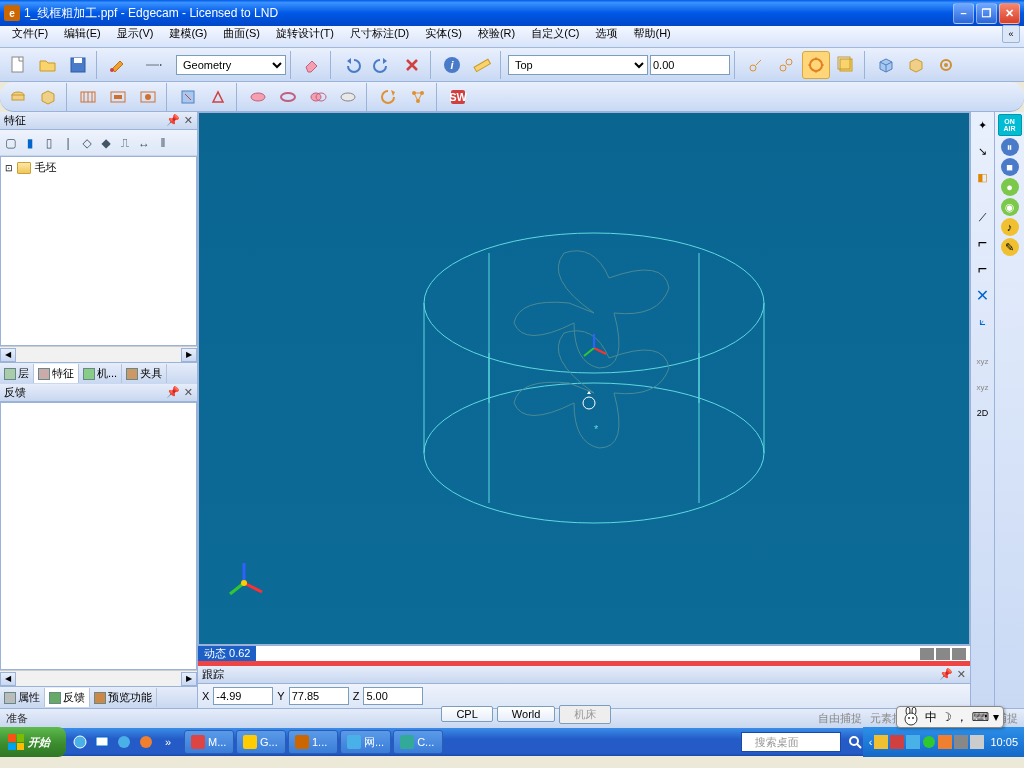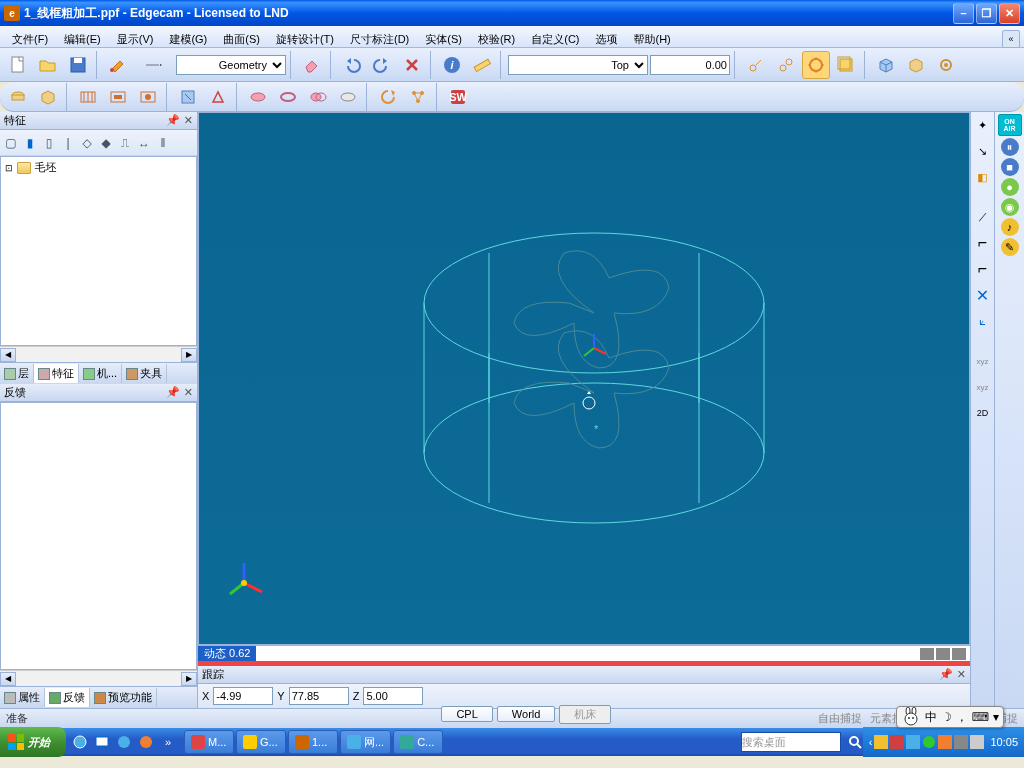--- a/index.html
+++ b/index.html
@@ -1,37 +1,37 @@
 <!DOCTYPE html>
 <html><head>
 <meta charset="utf-8">
 <style>
 * { margin: 0; padding: 0; box-sizing: border-box; font-family: "SimSun", "Microsoft YaHei", Tahoma, sans-serif; font-size: 11px; }
 body { width: 1024px; height: 768px; overflow: hidden; background: #ece9d8; position: relative; }
 
 
 .titlebar { height: 26px; background: linear-gradient(to bottom, #0058e6, #3a93ff 10%, #0058e6 50%, #0046c8); display: flex; align-items: center; padding: 0 4px; color: #fff; }
 .titlebar .appicon { width: 16px; height: 16px; background: #cc6600; border-radius: 2px; margin-right: 4px; display: flex; align-items: center; justify-content: center; font-weight: bold; font-size: 10px; }
-.titlebar .title { flex: 1; font-weight: bold; font-size: 12px; }
+.titlebar .title { flex: 1; font-weight: normal; font-size: 12px; }
 .titlebar .winbtns { display: flex; gap: 2px; }
 .titlebar .winbtn { width: 21px; height: 21px; border-radius: 3px; display: flex; align-items: center; justify-content: center; color: #fff; font-weight: bold; border: 1px solid #fff6; }
 .winbtn.min, .winbtn.max { background: linear-gradient(to bottom, #6fa8ff, #2c66d8); }
 .winbtn.close { background: linear-gradient(to bottom, #f6876e, #d9402a); }
 
 
-.menubar { height: 22px; background: linear-gradient(to bottom, #f4f7ff, #d7e4fa); display: flex; align-items: flex-start; padding: 4px 4px; border-bottom: 1px solid #a6b8d8; }
+.menubar { height: 22px; background: linear-gradient(to bottom, #f4f7ff, #d7e4fa); display: flex; align-items: flex-end; padding: 4px 4px; border-bottom: 1px solid #a6b8d8; }
 .menubar .mitem { padding: 2px 8px; cursor: default; }
 .menubar .spacer { flex: 1; }
 .menubar .chev { width: 18px; height: 18px; background: #dbe6f7; border: 1px solid #9bb3d8; border-radius: 2px; display: flex; align-items: center; justify-content: center; font-size: 9px; }
 
 
 .toolbar { height: 34px; background: linear-gradient(to bottom, #e9f0fd, #c9d9f4); border-bottom: 1px solid #9bb3d8; display: flex; align-items: center; padding: 0 4px; gap: 2px; }
 .toolbar .tbtn { width: 28px; height: 28px; display: flex; align-items: center; justify-content: center; border-radius: 3px; }
 .toolbar .sep { width: 4px; height: 28px; border-left: 1px solid #9bb3d8; margin: 0 2px; }
-.toolbar select, .toolbar input { height: 20px; border: 1px solid #7b9ebd; background: #fff; font-size: 11px; padding: 0 2px; text-align: right; }
+.toolbar select, .toolbar input { height: 20px; border: 1px solid #7b9ebd; background: #fff; font-size: 11px; padding: 0 2px; }
 .tbtn svg { width: 20px; height: 20px; }
 .tbtn.active { background: #ffd67a; border: 1px solid #d8a93a; }
 
 
 .main { display: flex; height: 596px; }
 .leftcol { width: 198px; display: flex; flex-direction: column; border-right: 1px solid #9bb3d8; background: #eef3fc; }
 .panel-hdr { height: 18px; background: linear-gradient(to bottom, #e6edfa, #c8d7f0); border-bottom: 1px solid #9bb3d8; display: flex; align-items: center; padding: 0 4px; font-size: 11px; }
 .panel-hdr .pin { margin-left: auto; display: flex; gap: 4px; align-items: center; font-size: 9px; color: #555; }
 .panel-tools { height: 26px; background: linear-gradient(to bottom, #eef3fc, #dde7f7); border-bottom: 1px solid #c8d5ea; display: flex; align-items: center; padding: 0 2px; gap: 1px; }
 .panel-tools .ptbtn { width: 18px; height: 20px; display: flex; align-items: center; justify-content: center; font-size: 12px; color: #456; }
@@ -77,21 +77,21 @@
 
 .taskbar { height: 28px; background: linear-gradient(to bottom, #3a8de8, #245bc7 40%, #245bc7 90%, #1a4aa8); display: flex; align-items: center; }
 .start { height: 30px; padding: 0 16px 0 8px; background: linear-gradient(to bottom, #5fbb4e, #3e9030 50%, #2f7625); color: #fff; font-weight: bold; font-style: italic; font-size: 15px; display: flex; align-items: center; gap: 4px; border-radius: 0 8px 8px 0; }
 .start .logo { width: 16px; height: 16px; display: grid; grid-template-columns: 1fr 1fr; grid-template-rows: 1fr 1fr; gap: 1px; }
 .start .logo span:nth-child(1){background:#f65314;} .start .logo span:nth-child(2){background:#7cbb00;} .start .logo span:nth-child(3){background:#00a1f1;} .start .logo span:nth-child(4){background:#ffbb00;}
 .ql { display: flex; gap: 2px; padding: 0 4px; }
 .ql .qbtn { width: 20px; height: 22px; display: flex; align-items: center; justify-content: center; }
 .tasks { display: flex; gap: 2px; padding: 0 2px; flex: 1; }
 .task { height: 24px; padding: 0 6px; background: linear-gradient(to bottom, #5a9ae8, #3a7dd8); border: 1px solid #2a5db8; border-radius: 3px; color: #fff; display: flex; align-items: center; gap: 3px; font-size: 11px; min-width: 50px; max-width: 70px; overflow: hidden; white-space: nowrap; }
 .task .ticon2 { width: 14px; height: 14px; background: #f90; border-radius: 2px; flex-shrink: 0; }
-.desksearch { width: 100px; height: 20px; background: #fff; border: 1px solid #1a4aa8; color: #999; font-size: 11px; padding: 0 0; display: flex; align-items: center; }
+.desksearch { width: 100px; height: 20px; background: #fff; border: 1px solid #1a4aa8; color: #999; font-size: 11px; padding: 0 13px; display: flex; align-items: center; }
 .tray { display: flex; align-items: center; gap: 2px; padding: 0 6px; background: linear-gradient(to bottom, #2c8fe8, #1468c8); height: 30px; }
 .tray .ticon3 { width: 14px; height: 14px; }
 .tray .clock { color: #fff; font-size: 11px; padding-left: 4px; }
 
 
 .ime { position: absolute; right: 20px; bottom: 40px; height: 22px; background: #f4f4f4; border: 1px solid #888; border-radius: 4px; display: flex; align-items: center; padding: 0 4px; gap: 4px; box-shadow: 1px 1px 3px rgba(0,0,0,.3); }
 .ime .bunny { width: 20px; height: 20px; }
 .ime span { font-size: 12px; }
 </style>
 </head>

